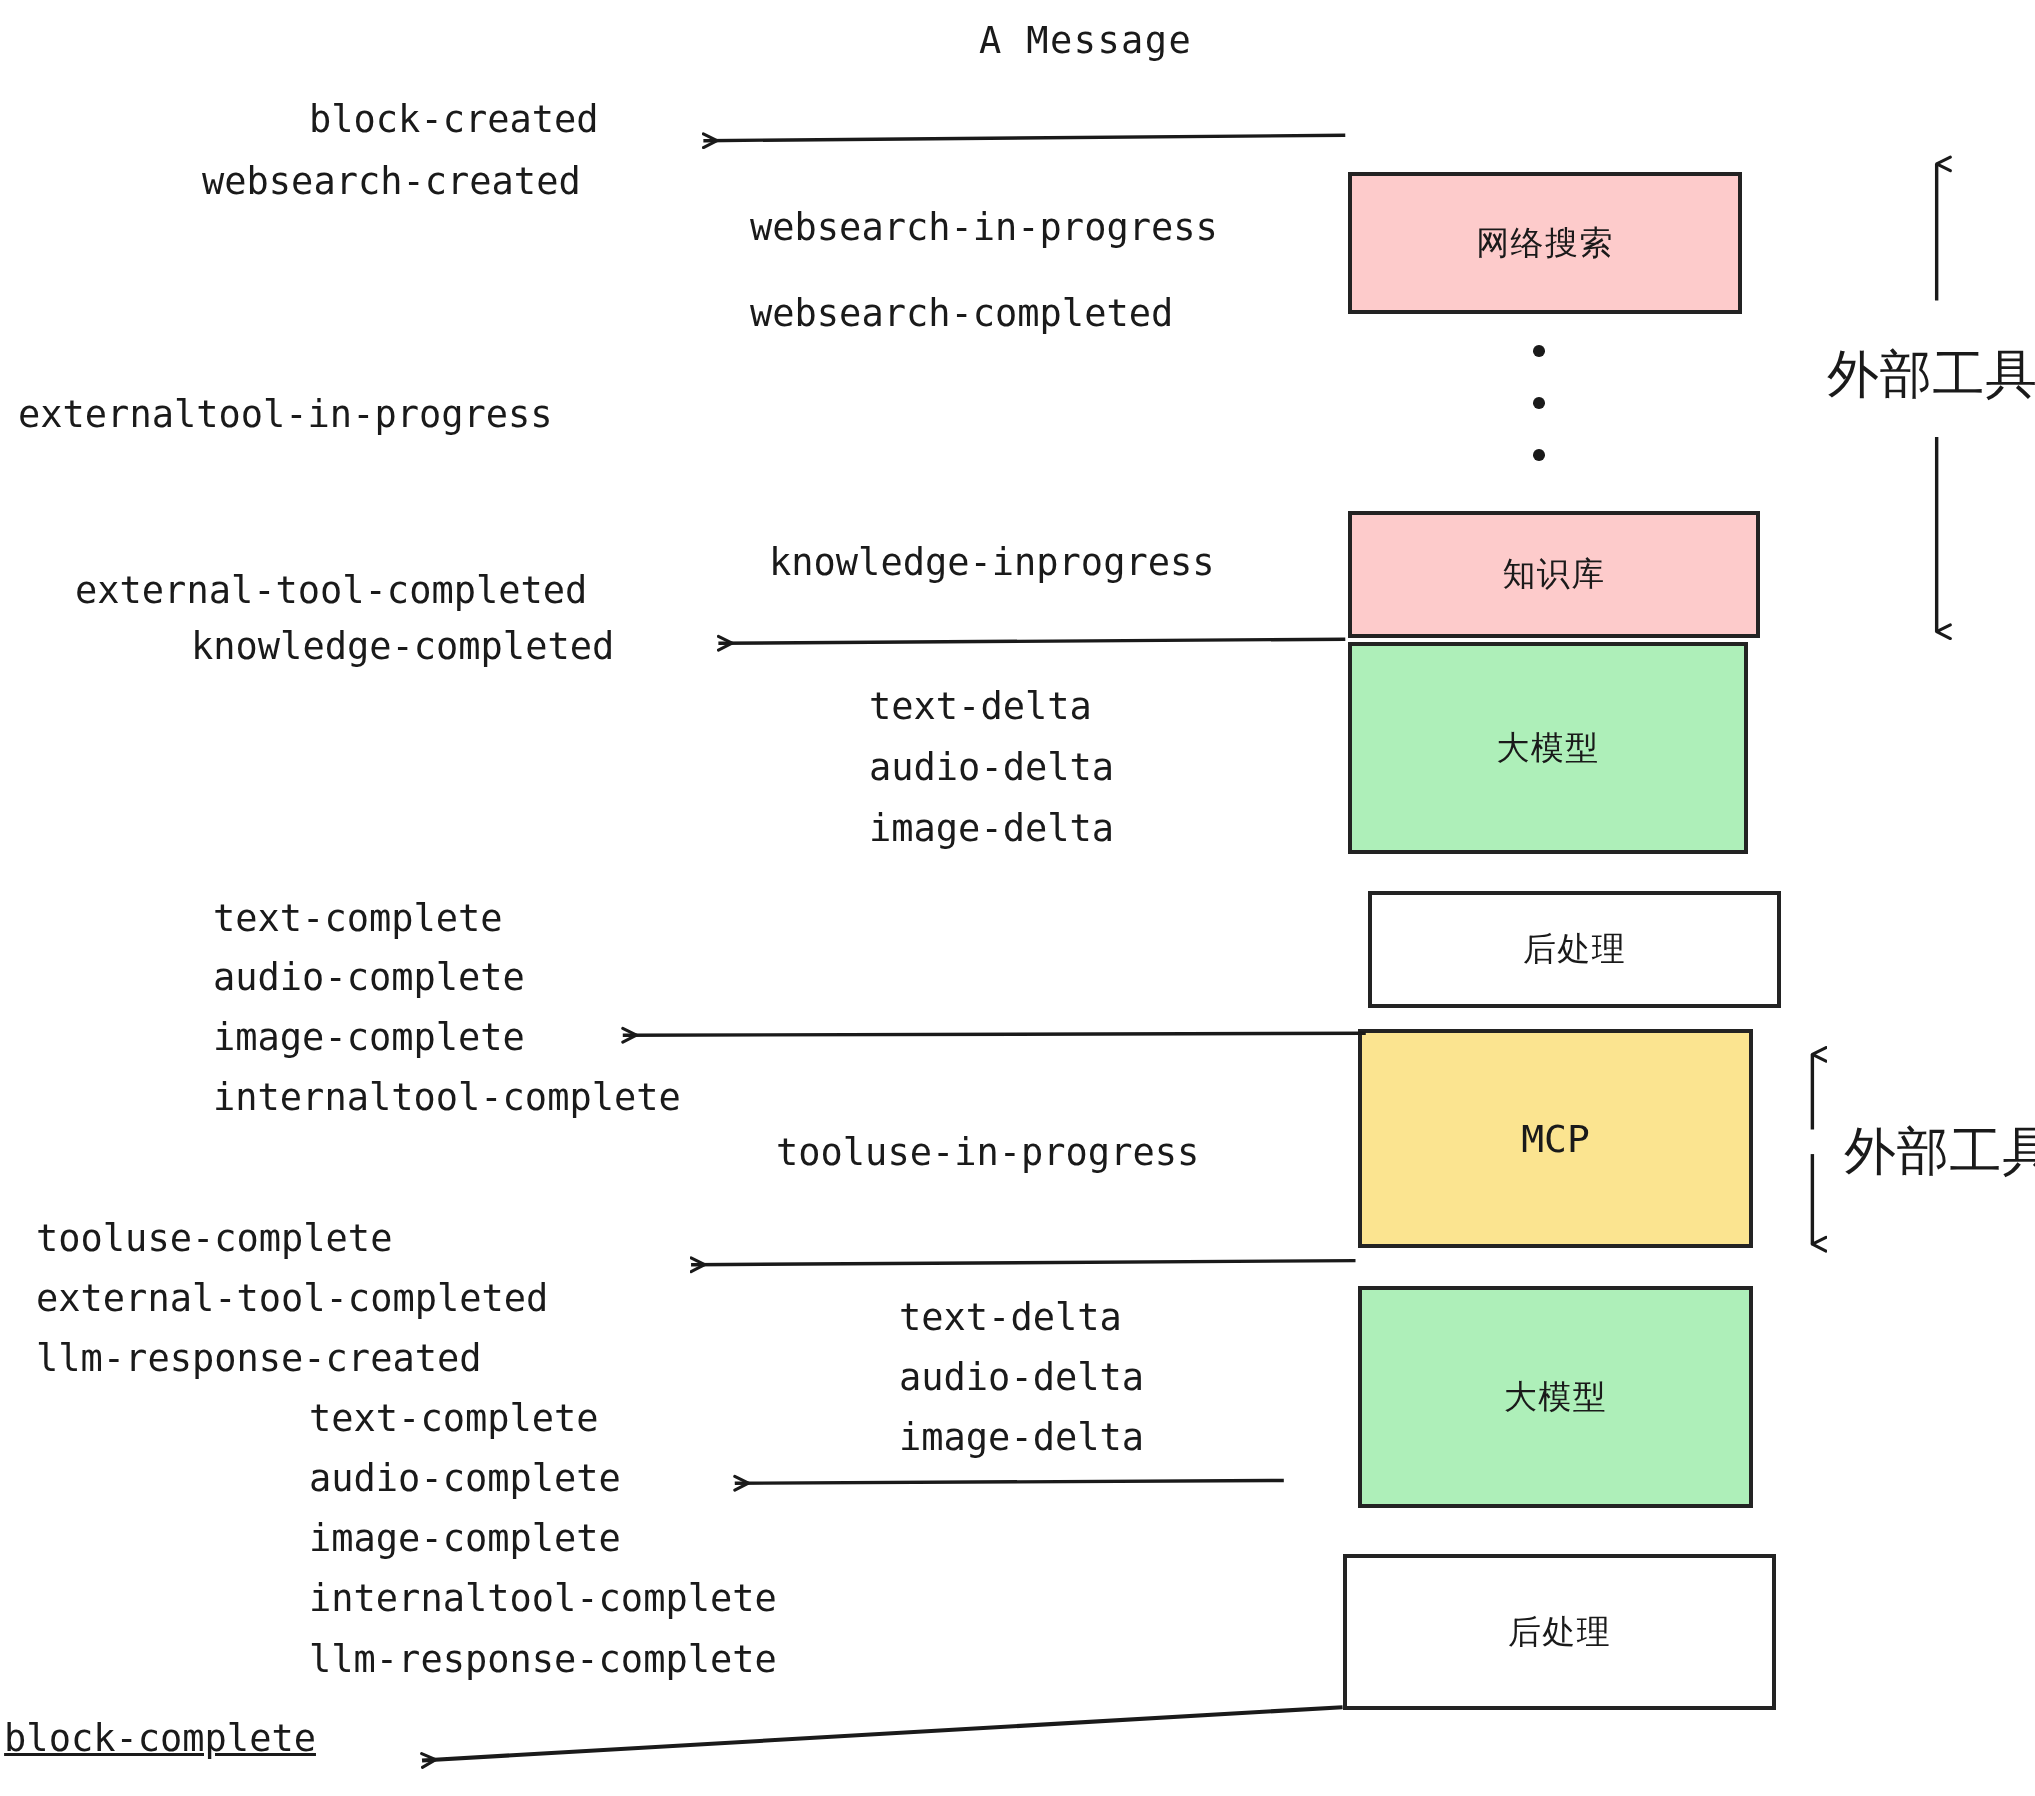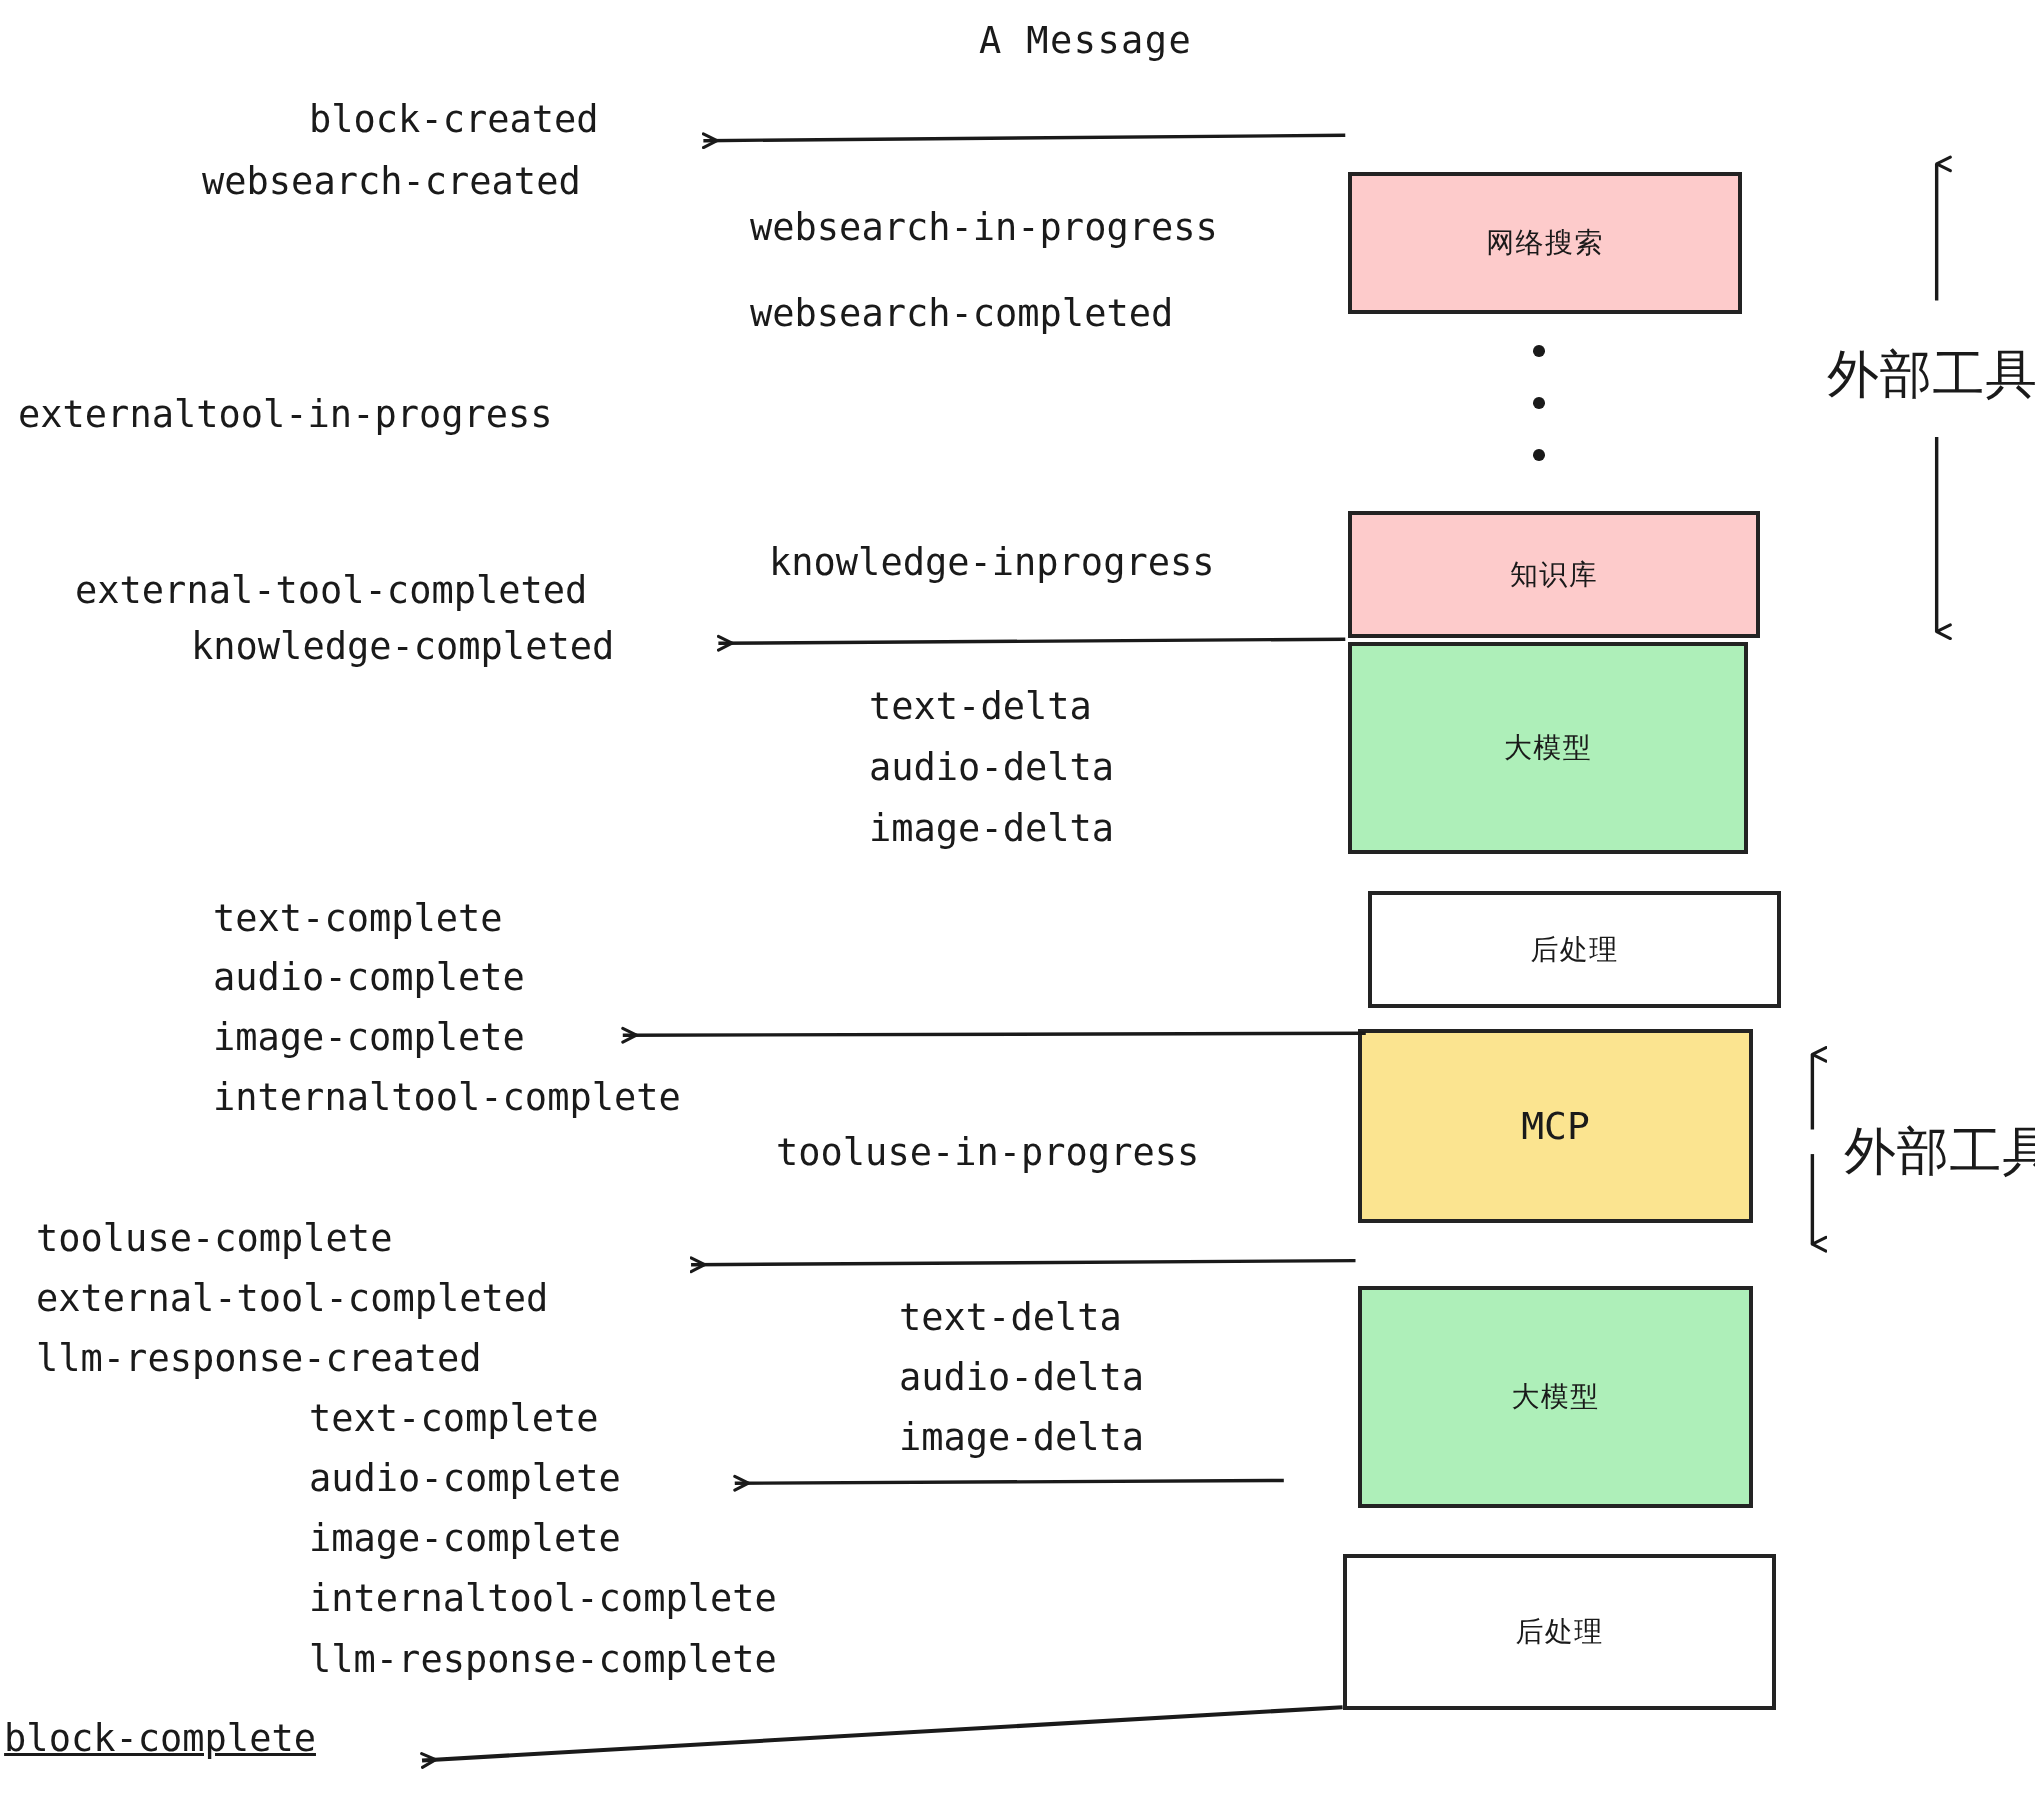--- a/index.html
+++ b/index.html
@@ -34,21 +34,21 @@
     letter-spacing: 1.4px;
   }
   .node {
     position: absolute;
     box-sizing: border-box;
     border: 4.1px solid #232323;
     display: flex;
     align-items: center;
     justify-content: center;
     font-family: "DejaVu Sans", "Liberation Sans", sans-serif;
-    font-size: 28px;
+    font-size: 33px;
     color: #1a1a1a;
     letter-spacing: 1.4px;
   }
   .node.mono {
     font-family: "DejaVu Sans Mono", "Liberation Mono", monospace;
     font-size: 38px;
     letter-spacing: 0;
   }
   .sidelabel {
     position: absolute;
@@ -145,21 +145,21 @@
   <div class="evt" style="left:4.1px; top:1720px;text-decoration:underline;">block-complete</div>
 
   <div class="node" style="left:1348px; top:172px; width:394px; height:142px; background:#FDCBCB;">网络搜索</div>
 
   <div class="node" style="left:1348px; top:511px; width:412px; height:127px; background:#FDCBCB;">知识库</div>
 
   <div class="node" style="left:1348px; top:642px; width:400px; height:212px; background:#AEEFB9;">大模型</div>
 
   <div class="node" style="left:1368px; top:891px; width:413px; height:117px; background:#FFFFFF;">后处理</div>
 
-  <div class="node mono" style="left:1358px; top:1029px; width:395px; height:194px; background:#FBE490;">MCP</div>
+  <div class="node mono" style="left:1358px; top:1029px; width:395px; height:219px; background:#FBE490;">MCP</div>
 
   <div class="node" style="left:1358px; top:1286px; width:395px; height:222px; background:#AEEFB9;">大模型</div>
 
   <div class="node" style="left:1343px; top:1554px; width:433px; height:156px; background:#FFFFFF;">后处理</div>
 
   <div class="dots" style="left:1533px; top:345px; width:12.3px; height:116px;">
     <span></span>
       <span></span>
       <span></span>
   </div>

